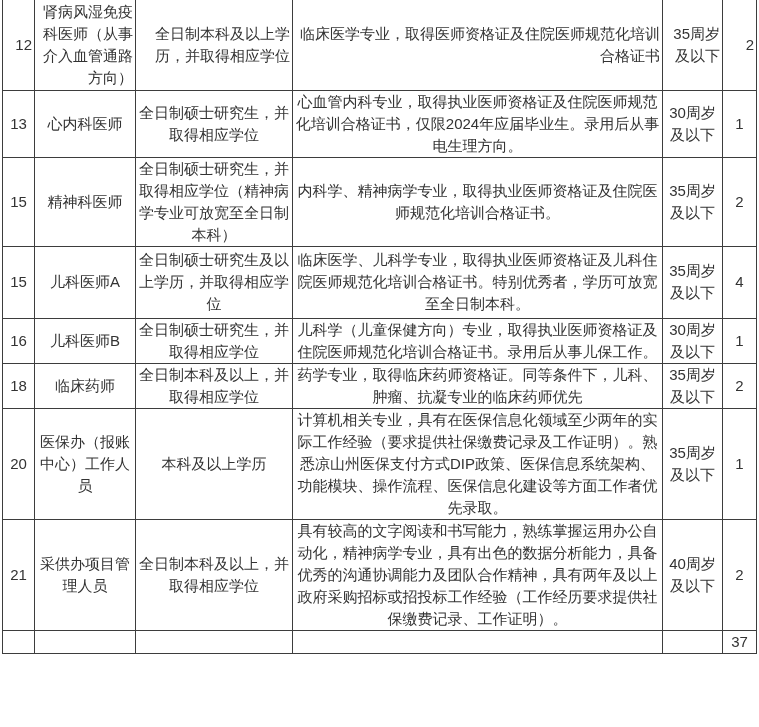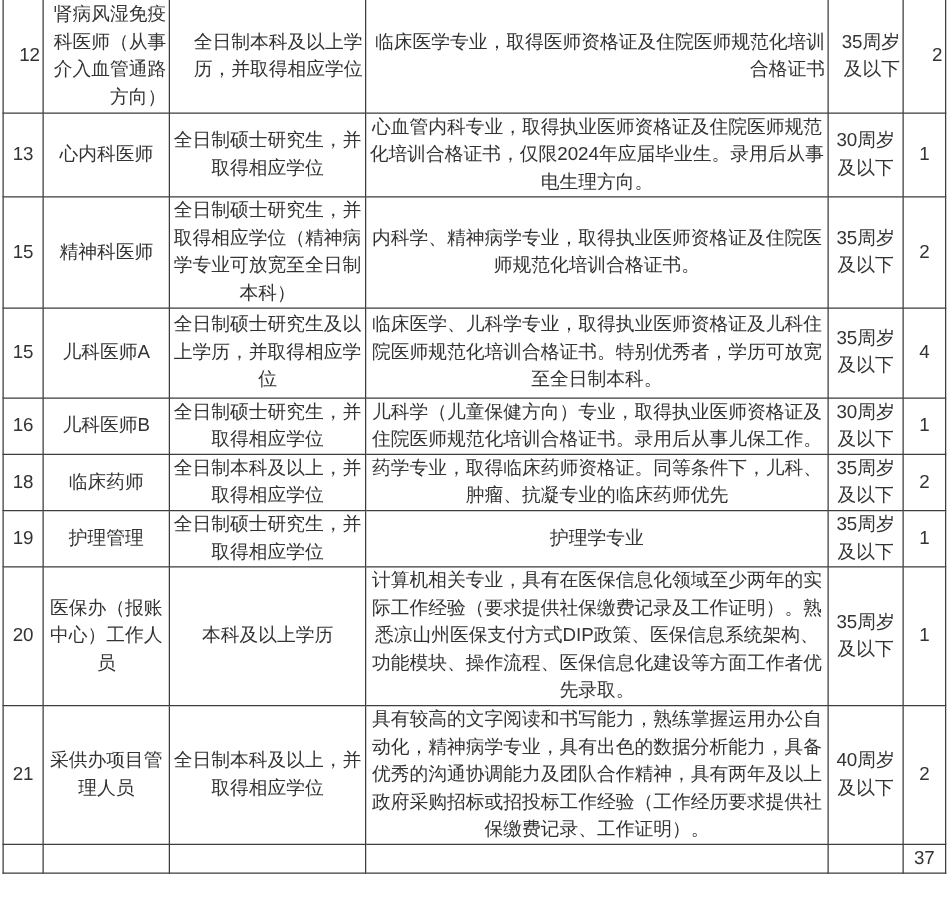--- a/index.html
+++ b/index.html
@@ -115,28 +115,20 @@
         <td class="num">1</td>
       </tr>
       <tr class="h45">
         <td class="num">18</td>
         <td>临床药师</td>
         <td>全日制本科及以上，并取得相应学位</td>
         <td class="req center">药学专业，取得临床药师资格证。同等条件下，儿科、肿瘤、抗凝专业的临床药师优先</td>
         <td>35周岁及以下</td>
         <td class="num">2</td>
       </tr>
-      <tr class="h45">
-        <td class="num">19</td>
-        <td>护理管理</td>
-        <td>全日制硕士研究生，并取得相应学位</td>
-        <td class="req">护理学专业</td>
-        <td>35周岁及以下</td>
-        <td class="num">1</td>
-      </tr>
       <tr class="h109">
         <td class="num">20</td>
         <td>医保办（报账中心）工作人员</td>
         <td>本科及以上学历</td>
         <td class="req">计算机相关专业，具有在医保信息化领域至少两年的实际工作经验（要求提供社保缴费记录及工作证明）。熟悉凉山州医保支付方式DIP政策、医保信息系统架构、功能模块、操作流程、医保信息化建设等方面工作者优先录取。</td>
         <td>35周岁及以下</td>
         <td class="num">1</td>
       </tr>
       <tr class="h111">
         <td class="num">21</td>

